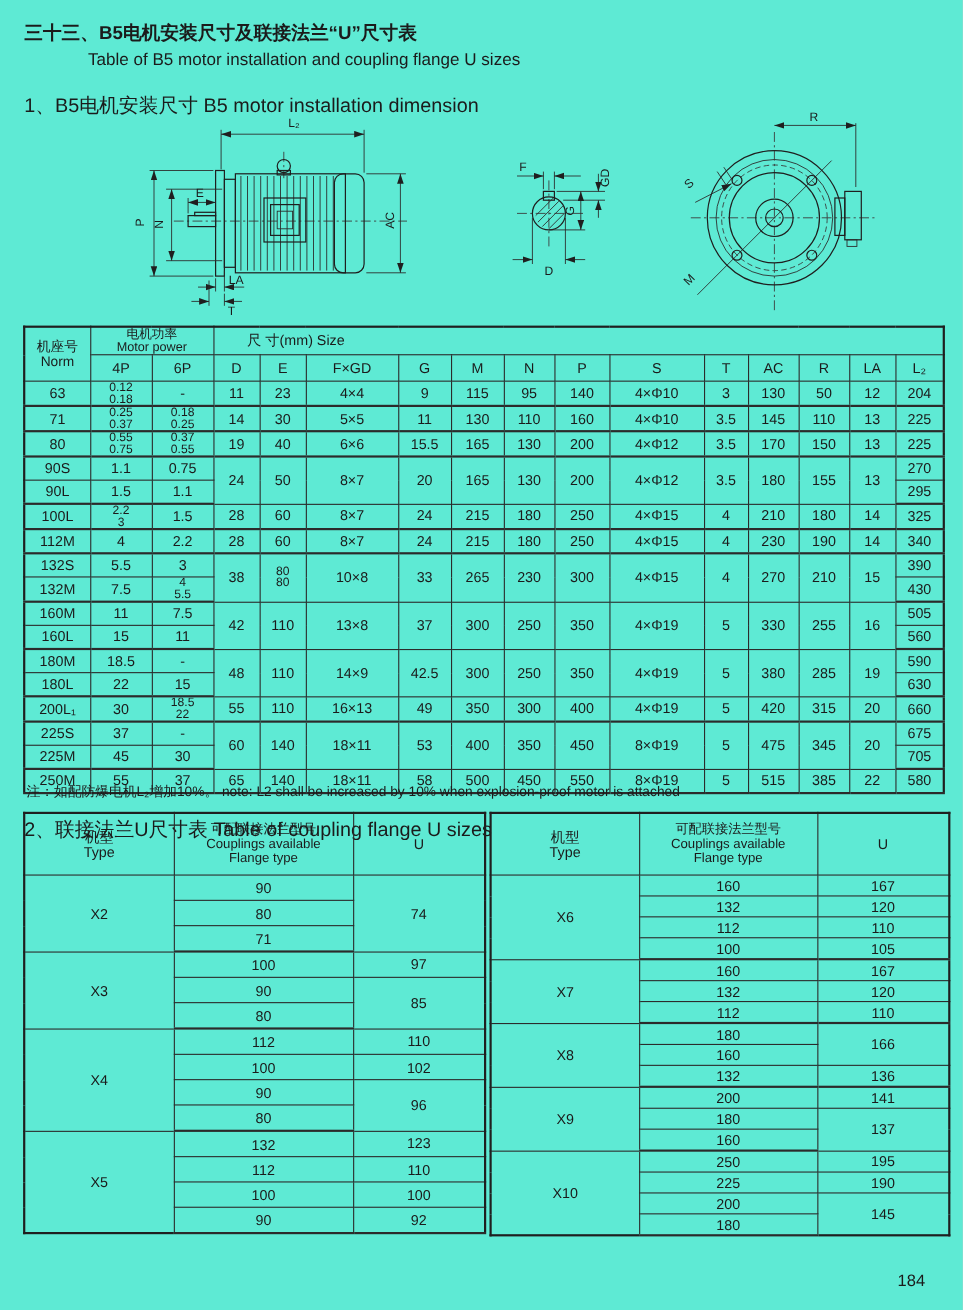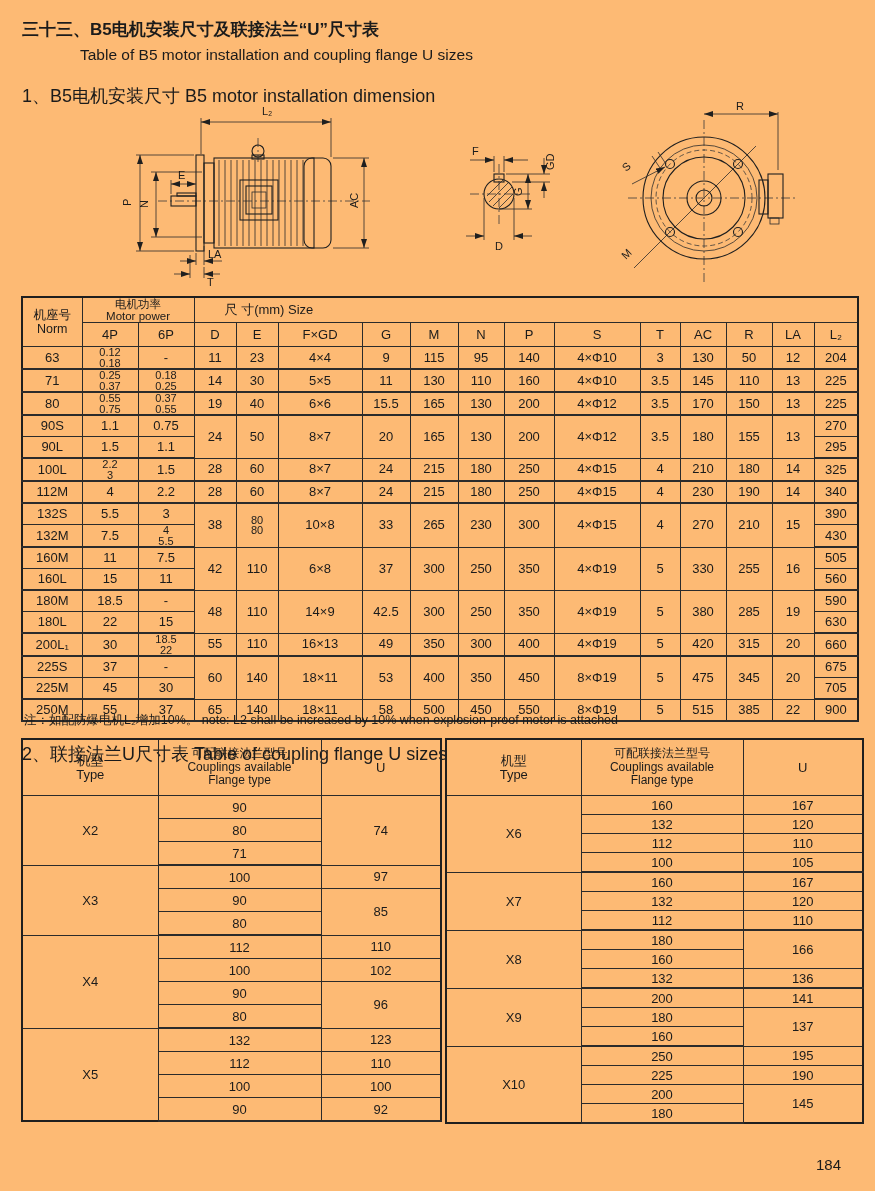--- a/index.html
+++ b/index.html
@@ -4,21 +4,21 @@
 <style>
   html,body{margin:0;padding:0;}
   body{
     width:875px;height:1191px;
     background:#c9c9c7;
     font-family:"Liberation Sans","DejaVu Sans",sans-serif;
     color:#1b1b1b;
   }
   .page{
     position:relative;width:875px;height:1191px;
-    background:#fdba74;overflow:hidden;
+    background:#5eead4;overflow:hidden;
   }
   .title-zh{position:absolute;left:22px;top:18px;font-size:17px;font-weight:bold;white-space:nowrap;}
   .title-en{position:absolute;left:80px;top:46px;font-size:15.5px;font-weight:normal;white-space:nowrap;}
   .sec-label{position:absolute;font-size:18px;white-space:nowrap;}
   .sec1{left:22px;top:84px;}
   .sec2{left:22px;top:742px;}
   .note-line{position:absolute;left:24px;top:712px;font-size:12.5px;white-space:nowrap;}
   .page-number{position:absolute;left:788px;top:1156px;font-size:15px;margin-left:28px;}
 
   
@@ -399,21 +399,21 @@
           <td class="stack">4
 5.5</td>
           <td>430</td>
         </tr>
         <tr>
           <td>160M</td>
           <td>11</td>
           <td>7.5</td>
           <td rowspan="2">42</td>
           <td rowspan="2">110</td>
-          <td rowspan="2">6×8</td>
+          <td rowspan="2">13×8</td>
           <td rowspan="2">37</td>
           <td rowspan="2">300</td>
           <td rowspan="2">250</td>
           <td rowspan="2">350</td>
           <td rowspan="2">4×Φ19</td>
           <td rowspan="2">5</td>
           <td rowspan="2">330</td>
           <td rowspan="2">255</td>
           <td rowspan="2">16</td>
           <td>505</td>
@@ -500,21 +500,21 @@
           <td>18×11</td>
           <td>58</td>
           <td>500</td>
           <td>450</td>
           <td>550</td>
           <td>8×Φ19</td>
           <td>5</td>
           <td>515</td>
           <td>385</td>
           <td>22</td>
-          <td>900</td>
+          <td>580</td>
         </tr>
       </tbody>
   </table>
 
   <div class="note-line">注：如配防爆电机L₂增加10%。   note: L2 shall be increased by 10% when explosion-proof motor is attached</div>
   <div class="sec-label sec2">2、联接法兰U尺寸表   Table of coupling flange U sizes</div>
 
   <table class="tbl ctable" id="left-table">
     <colgroup>
         <col style="width:136px">

